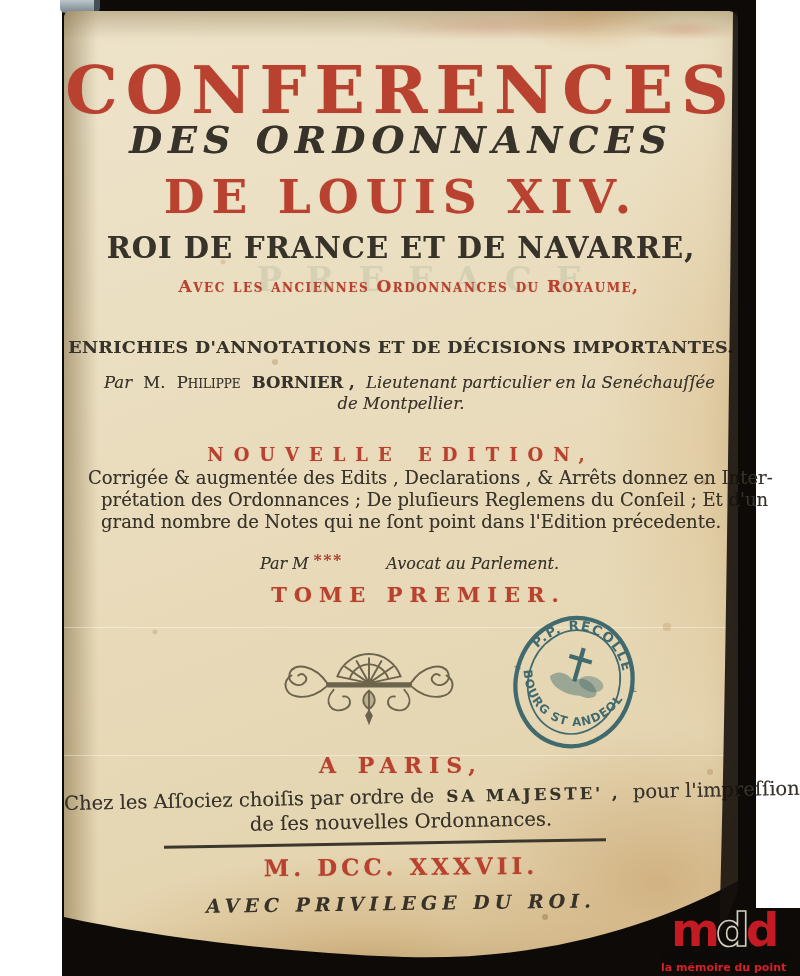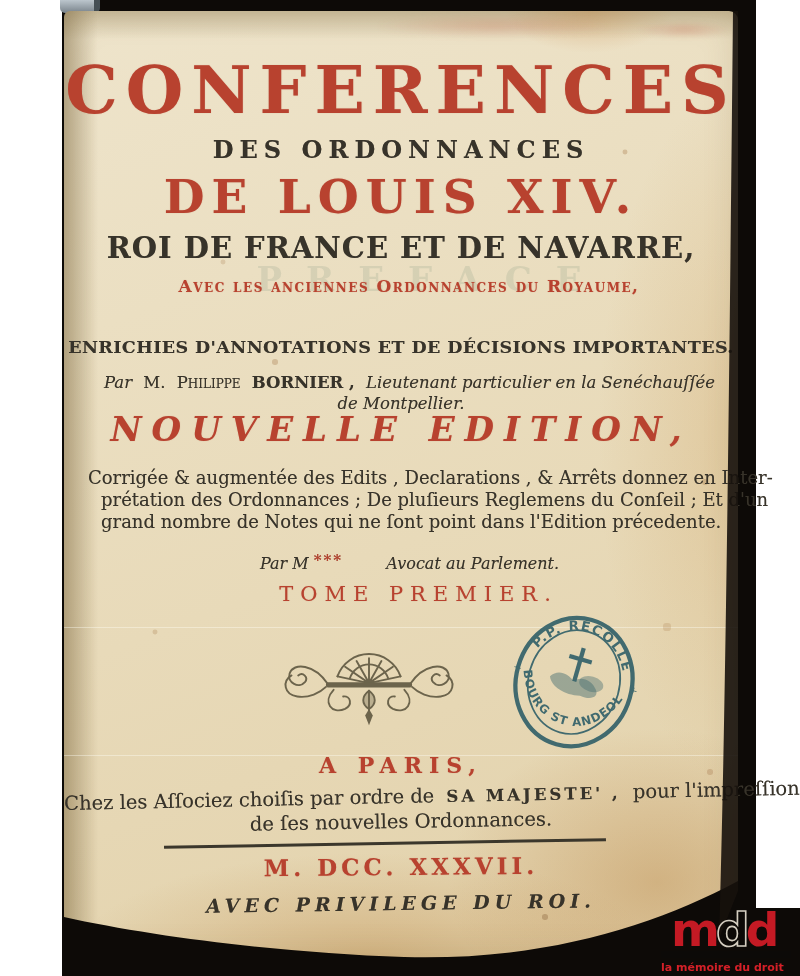--- a/index.html
+++ b/index.html
@@ -32,40 +32,40 @@
       158px 250px 0 1.5px rgba(150,100,50,.20),602px 615px 0 3px rgba(160,110,60,.20);}
   .smudge-red{left:280px;top:0;width:300px;height:30px;border-radius:50%;
     background:radial-gradient(closest-side,rgba(195,70,45,.20),transparent 80%);filter:blur(3px);}
   .smudge-red2{left:560px;top:8px;width:120px;height:22px;border-radius:50%;
     background:radial-gradient(closest-side,rgba(195,70,45,.22),transparent 80%);filter:blur(2px);}
   
   .ln{position:absolute;left:0;right:0;text-align:center;white-space:nowrap;}
   .red{color:#b8422f;text-shadow:0 0 1px rgba(170,60,40,.35);}
   .ink{color:#37332a;text-shadow:0 0 .5px rgba(50,40,30,.4);}
   .t1{top:24px;font-size:66px;font-weight:600;letter-spacing:8px;margin-top:16px;}
-  .t2{top:124px;font-size:24px;font-weight:600;letter-spacing:6px;}
+  .t2{top:106px;font-size:38px;font-weight:600;letter-spacing:6px;font-style:italic;}
   .t3{top:158px;font-size:47px;font-weight:600;letter-spacing:7px;}
   .t4{top:220px;font-size:29px;font-weight:600;letter-spacing:1px;}
   .ghost{top:248px;left:60px;right:0;font-size:34px;font-weight:700;letter-spacing:24px;
          color:rgba(95,130,110,.15);}
   .rcaps{top:265px;font-size:17px;font-weight:700;font-variant:small-caps;letter-spacing:1.5px;margin-left:16px;}
   .rline{top:287px;font-size:19.5px;font-weight:600;}
   .enr{top:326px;font-size:17.5px;font-weight:600;letter-spacing:.4px;}
   .by1{top:362px;font-size:16.5px;}
   .by2{top:383px;font-size:16.5px;font-style:italic;}
   .it{font-style:italic;margin-left:17px;}
   .sc{font-variant:small-caps;font-weight:400;}
   .gap{margin-left:6px;}
-  .edn{top:398px;font-size:34px;font-weight:600;letter-spacing:10px;font-style:italic;}
+  .edn{top:433px;font-size:18px;font-weight:600;letter-spacing:10px;}
   .para{position:absolute;left:24px;top:456px;width:620px;font-size:18px;line-height:22px;
         text-align:left;white-space:nowrap;}
   .para .ind{padding-left:13px;}
   .anon{top:540px;font-size:16px;}
   .stars{color:#b8422f;font-size:15px;font-weight:700;letter-spacing:2px;vertical-align:4px;}
-  .tome{top:571px;font-size:21px;font-weight:400;letter-spacing:7px;padding-left:35px;}
+  .tome{top:571px;font-size:21px;font-weight:700;letter-spacing:7px;padding-left:35px;}
   .paris{top:741px;font-size:22px;font-weight:700;letter-spacing:7px;}
   .imp1{top:774px;font-size:19.5px;transform:rotate(-1.2deg);}
   .imp2{top:799px;font-size:19.5px;transform:rotate(-1deg);}
   .maj{font-size:16.5px;letter-spacing:3px;font-weight:600;}
   .rule{left:100px;top:831px;width:442px;height:3px;background:#3b372c;transform:rotate(-1deg);
         box-shadow:0 -3px 0 -1.5px rgba(59,55,44,.45);}
   .date{top:842px;font-size:23px;font-weight:700;letter-spacing:4px;transform:rotate(-.5deg);}
   .priv{top:881px;font-size:19px;font-weight:600;font-style:italic;letter-spacing:5px;
         transform:rotate(-.8deg);}
   
@@ -193,16 +193,16 @@
       <path d="M0,947 L0,906 C90,926 220,942 340,946 C480,950 590,915 674,870 L674,947 Z" fill="#0d0a07"></path>
       <path d="M669,0 L674,0 L674,880 L655,928 C662,700 666,300 669,0 Z" fill="#16110c" opacity=".9"></path>
     </svg>
   </div>
 
   <div class="abs mdd">
     <div class="mdd-letters">
       <span class="mdd-m">m</span><span class="mdd-d1">d</span><span class="mdd-d2">d</span>
     </div>
     <div class="mdd-bar"></div>
-    <div class="mdd-tag">la mémoire du droit</div>
+    <div class="mdd-tag">la mémoire du point</div>
   </div>
 
 </div>
 
 </body></html>

